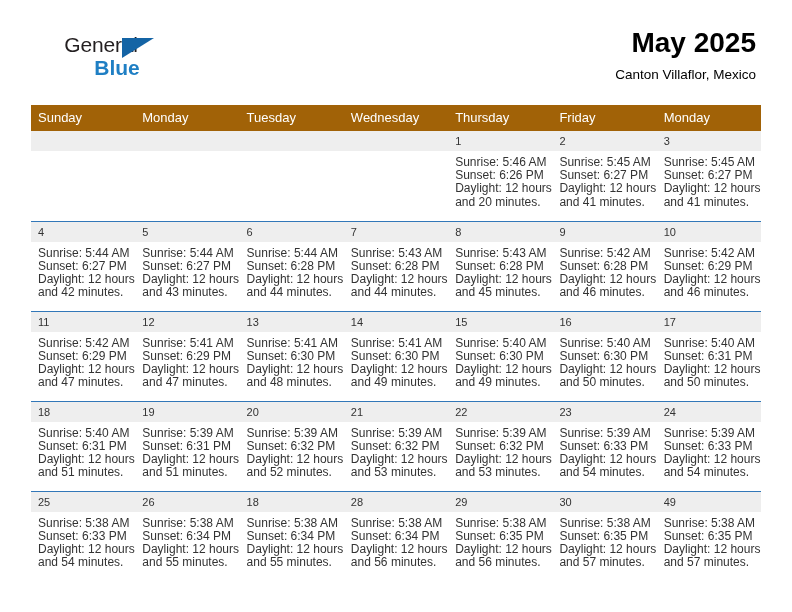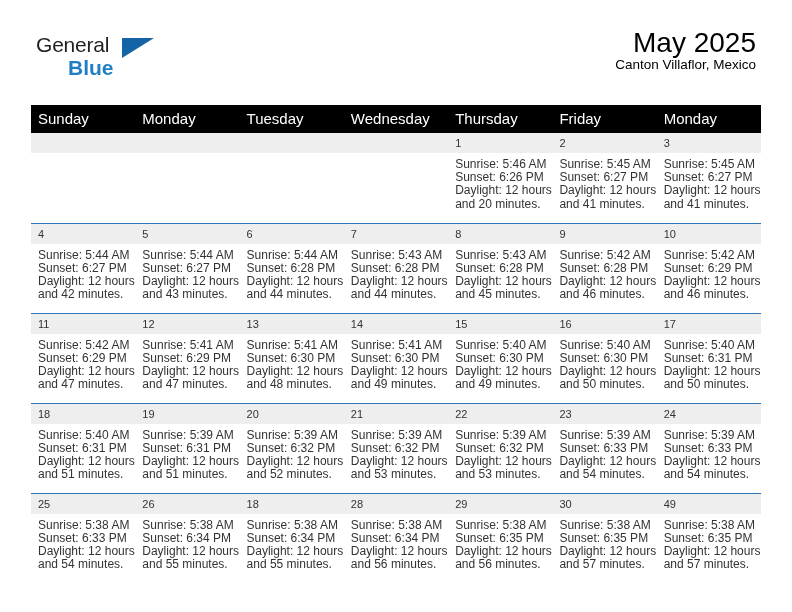--- a/index.html
+++ b/index.html
@@ -29,20 +29,21 @@
     padding: 0 36px;
     display: flex;
     align-items: flex-start;
     justify-content: space-between;
   }
   .brand {
     position: relative;
     width: 130px;
     height: 58px;
     padding-top: 6px;
+    text-align: center;
   }
   .brand-general {
     font-size: 21px;
     color: #231f20;
     letter-spacing: -0.2px;
     line-height: 1;
     display: block;
   }
   .brand-blue {
     font-size: 21px;
@@ -64,44 +65,45 @@
   }
 
   .title-wrap {
     text-align: right;
     padding-top: 0px;
   }
   .cal-title {
     font-size: 28px;
     color: #000000;
     line-height: 1.05;
-    font-weight: normal;
+    font-weight: bold;
     margin: 0;
   }
   .cal-subtitle {
     font-size: 13.5px;
     color: #000000;
+    margin-top: 10px;
   }
 
   
   .calendar {
     position: absolute;
     left: 31px;
     top: 105px;
     width: 730px;
   }
   table.cal {
     width: 730px;
     border-collapse: collapse;
     table-layout: fixed;
   }
   table.cal th {
-    background: #000000;
+    background: #a16207;
     color: #ffffff;
-    font-size: 15px;
+    font-size: 13px;
     font-weight: normal;
     text-align: left;
     padding: 5px 0 6px 7px;
     height: 22px;
     border: none;
   }
   table.cal td {
     vertical-align: top;
     padding: 0;
     border: none;

